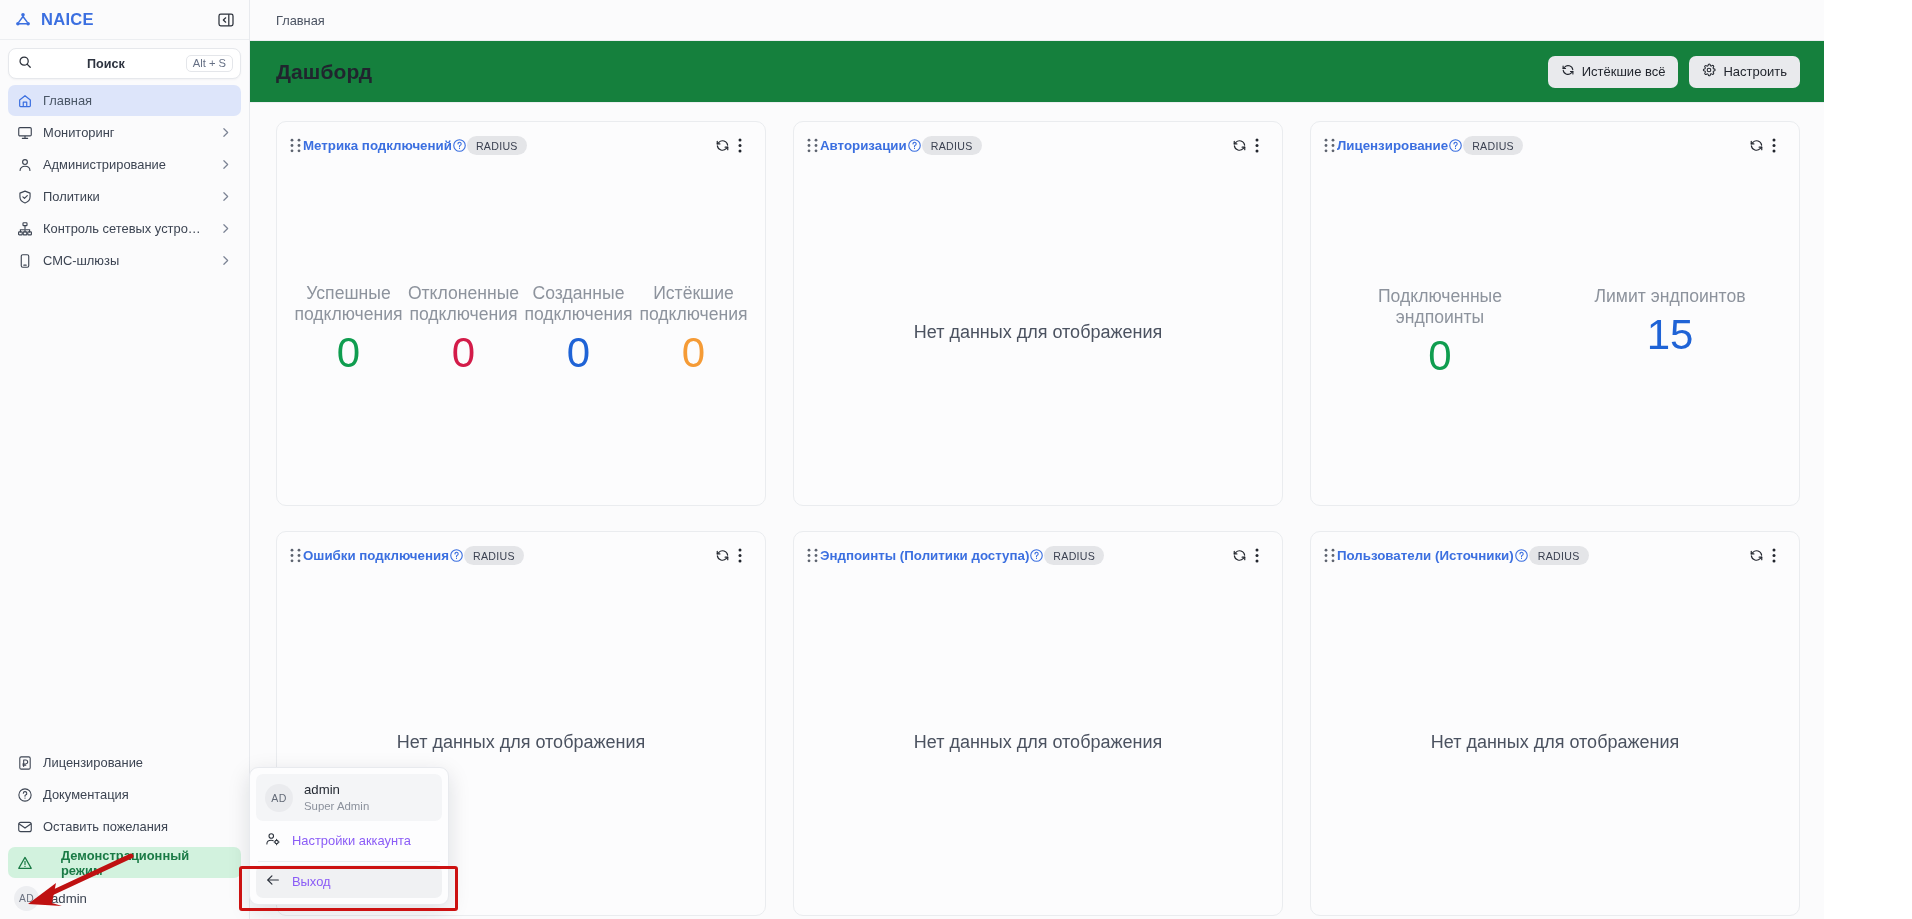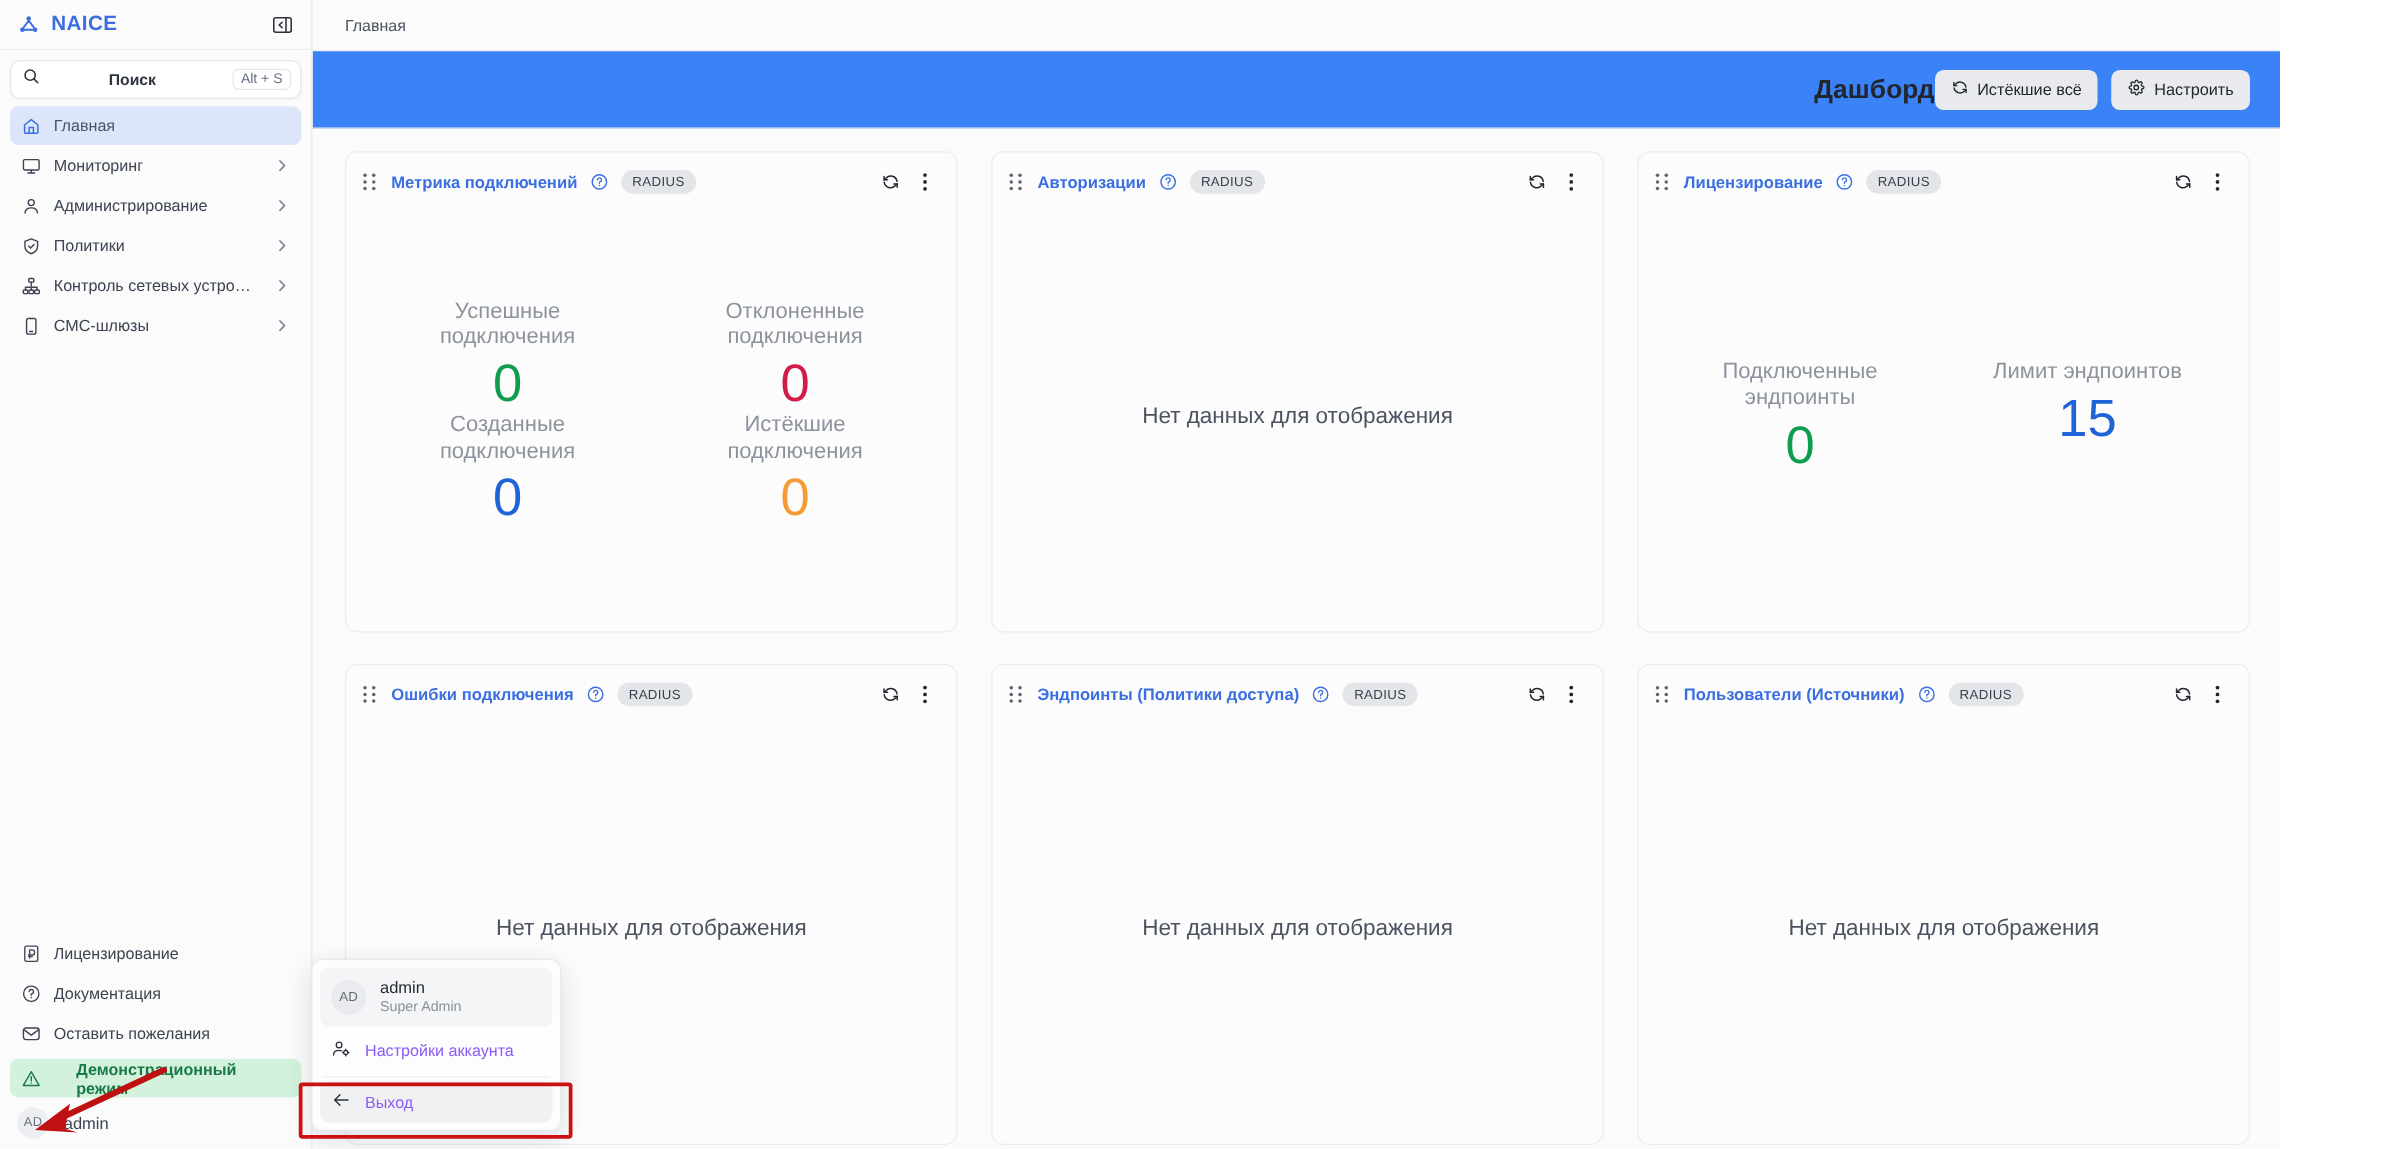--- a/index.html
+++ b/index.html
@@ -88,22 +88,22 @@
   
   .main { flex: 1; height: 919px; display: flex; flex-direction: column; background: #fbfbfc; }
   .breadcrumb-bar {
     height: 41px; display: flex; align-items: center; padding: 0 26px;
     border-bottom: 1px solid #eceef1; background: #fbfbfc;
   }
   .breadcrumb { font-size: 12.8px; color: #4a5261; }
 
   .page-head {
     height: 62px; display: flex; align-items: center;
-    padding: 0 24px 0 26px; justify-content: flex-end;
-    border-bottom: 1px solid #eceef1; background: #3b82f6;
+    padding: 0 24px 0 26px; justify-content: space-between;
+    border-bottom: 1px solid #eceef1; background: #15803d;
   }
   .page-title { font-size: 21px; font-weight: 700; color: #20252e; letter-spacing:.1px;}
   .head-actions { display: flex; gap: 11px; }
   .btn {
     height: 32px; border-radius: 7px; background: #e9eaed; border: none;
     display: flex; align-items: center; gap: 7px; padding: 0 13px;
     font-size: 13px; color: #22262e; cursor: pointer;
     font-family: inherit;
   }
 
@@ -115,39 +115,39 @@
     gap: 25px 27px;
     align-content: start;
     overflow: hidden;
   }
 
   .card {
     background: #fcfcfd; border: 1px solid #eaecef; border-radius: 10px;
     display: flex; flex-direction: column; overflow: hidden;
   }
   .card-head {
-    height: 47px; display: flex; align-items: center; gap: 10px;
+    height: 47px; display: flex; align-items: center; 
     padding: 0 16px 0 13px;
   }
   .drag-handle { width: 13px; height: 16px; display:flex; align-items:center; cursor: grab; }
   .card-title { font-size: 13.3px; font-weight: 700; color: #3b6fe0; white-space: nowrap; }
   .help-ico { display:flex; cursor:pointer; }
   .tag {
     background: #e4e5e8; color: #3a4050; font-size: 10.6px;
     border-radius: 10px; padding: 3.5px 9px; letter-spacing: .3px;
     white-space: nowrap;
   }
   .head-spacer { flex: 1; }
   .icon-btn { display:flex; align-items:center; justify-content:center; cursor:pointer; width:18px; height:18px;}
 
   .card-body { flex: 1; display: flex; align-items: center; justify-content: center; padding: 4px 14px 14px 14px; }
   .nodata { font-size: 18px; color: #4b5260; }
 
   .metrics-grid {
-    width: 100%; display: grid; grid-template-columns: 1fr 1fr;
+    width: 100%; display: grid; grid-template-columns: 1fr 1fr 1fr 1fr;
     align-self: stretch; align-content: center; padding-bottom: 6px;
   }
   .metric { display: flex; flex-direction: column; align-items: center; gap: 6px; }
   .metric-label {
     font-size: 17.6px; color: #8d939d; text-align: center; line-height: 1.17;
     font-weight: 400; max-width: 175px;
   }
   .metric-value { font-size: 42px; font-weight: 400; line-height: 1.05; }
 
   .lic-grid {

